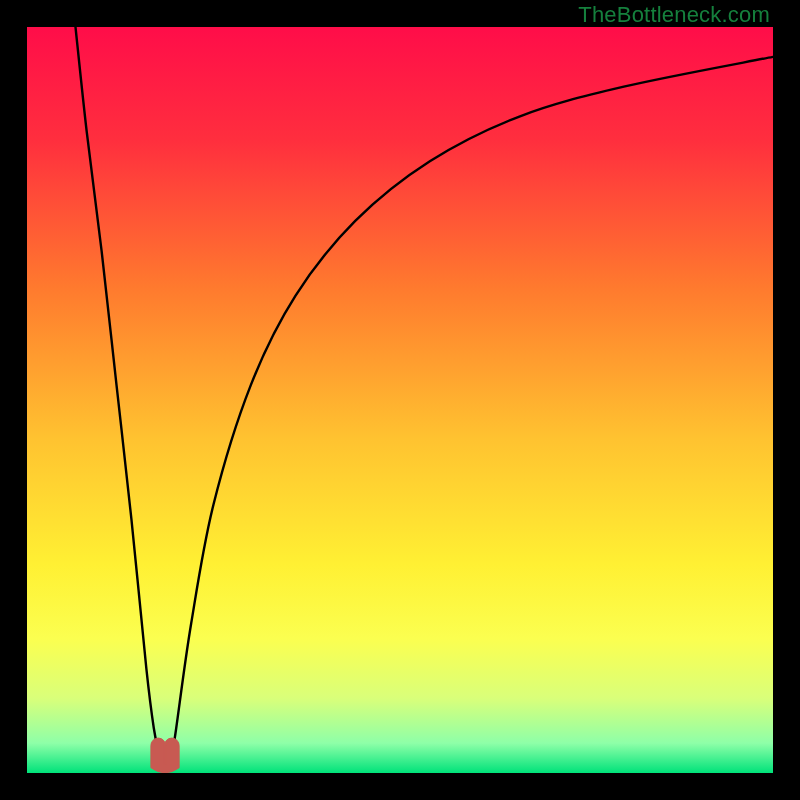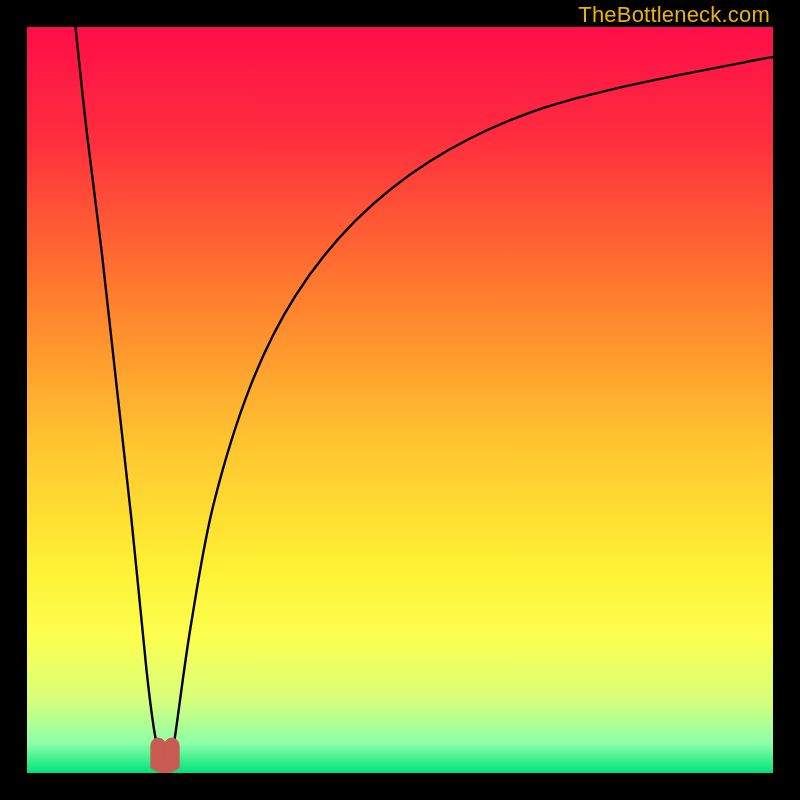--- a/index.html
+++ b/index.html
@@ -22,21 +22,21 @@
     top: 27px;
     left: 27px;
     width: 746px;
     height: 746px;
     overflow: hidden;
   }
   .watermark {
     position: absolute;
     top: 2px;
     right: 30px;
-    color: #eab308;
+    color: #15803d;
     font-size: 22px;
     font-weight: 500;
     letter-spacing: 0.2px;
     z-index: 5;
   }
   svg { display: block; }
 </style>
 </head>
 <body>
 

